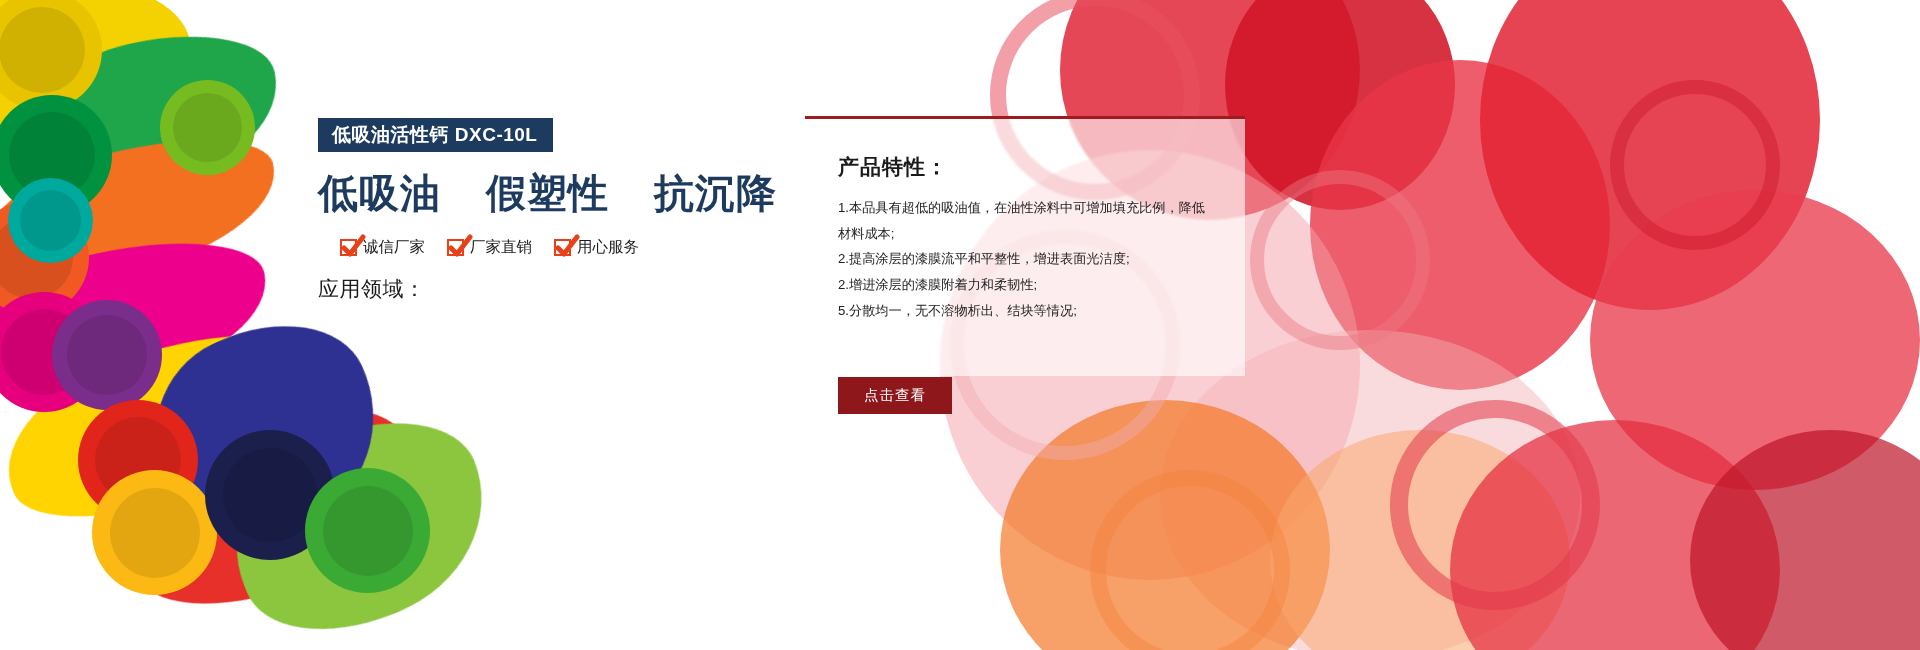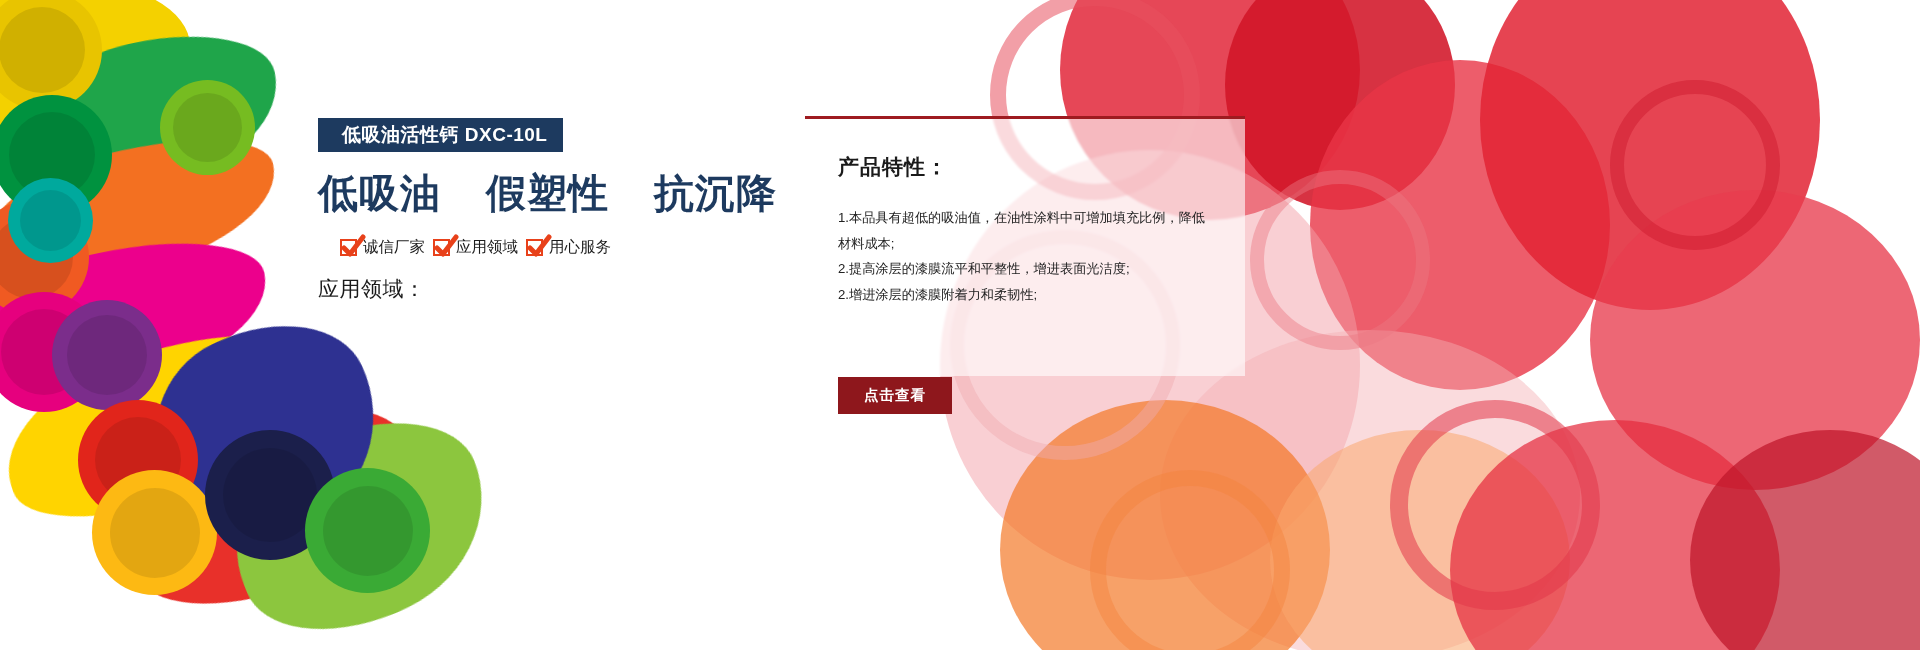--- a/index.html
+++ b/index.html
@@ -21,52 +21,52 @@
 
   
   .blob { position:absolute; border-radius:50%; filter:blur(0.5px); }
   .ring { position:absolute; border-radius:50%; border-style:solid; }
 
   
   #left-col { position:absolute; left:318px; top:118px; width:420px; }
   #title-badge{
     display:inline-block; background:#1d3a5f; color:#fff;
     font-size:19px; font-weight:bold; letter-spacing:.5px;
-    padding:7px 16px 8px 24px; line-height:1;
+    padding:7px 16px 8px 14px; line-height:1;
   }
   #sub-desc{ margin-top:22px; font-size:13.5px; color:#2b2b2b; letter-spacing:.2px; }
   #headline{
     margin-top:14px; font-size:40px; font-weight:bold; color:#1d3a5f;
     letter-spacing:1px; white-space:nowrap; font-family:"DejaVu Sans",sans-serif;
   }
   #headline span{ margin-right:30px; }
   #headline span:last-child{ margin-right:0; }
 
-  #feature-row{ margin-top:16px; margin-left:22px; display:flex; align-items:center; gap:8px; }
+  #feature-row{ margin-top:16px; margin-left:22px; display:flex; align-items:center; gap:22px; }
   .feature{ display:flex; align-items:center; gap:6px; font-size:15.5px; color:#1c1c1c; white-space:nowrap; }
   .chk{ position:relative; width:17px; height:17px; border:2px solid #e8411a; flex:0 0 auto; }
   .chk svg{ position:absolute; left:-2px; top:-7px; width:26px; height:26px; }
 
   #app-title{ margin-top:17px; font-size:21px; font-weight:normal; color:#1a1a1a; letter-spacing:.5px; }
   #app-body{ margin-top:8px; font-size:13.5px; line-height:1.85; color:#2b2b2b; width:400px; }
 
   
   #panel{
     position:absolute; left:805px; top:116px; width:440px; height:260px;
     background:rgba(255,255,255,.62);
     border-top:3px solid #9e1b20;
     backdrop-filter:blur(1px);
   }
   #panel-title{ position:absolute; left:33px; top:34px; font-size:21px; font-weight:bold; color:#1a1a1a; letter-spacing:1px; }
-  #panel-list{ position:absolute; left:33px; top:86px; width:378px; font-size:13.2px; line-height:1.95; color:#222; }
+  #panel-list{ position:absolute; left:33px; top:76px; width:378px; font-size:13.2px; line-height:1.95; color:#222; }
   #panel-list li{ list-style:none; }
   #cta{
     position:absolute; left:33px; top:258px;
     background:#8e171c; color:#fff; border:0;
-    font-size:14.5px; font-weight:bold; letter-spacing:1px;
+    font-size:14.5px; font-weight:normal; letter-spacing:1px;
     padding:9px 26px; cursor:pointer;
     font-family:"Liberation Sans",sans-serif;
   }
 </style>
 </head>
 <body>
 
 <div id="banner">
 
   <div class="art" style="left:0;top:0;width:520px;height:650px;">
@@ -133,38 +133,39 @@
           </svg>
         </span>
         <span>诚信厂家</span>
       </div>
       <div class="feature">
         <span class="chk">
           <svg viewBox="0 0 26 26" aria-hidden="true">
             <path d="M4 14 L10 20 L23 3" fill="none" stroke="#e8411a" stroke-width="5" stroke-linecap="round" stroke-linejoin="round"></path>
           </svg>
         </span>
-        <span>应用领域</span>
+        <span>厂家直销</span>
       </div>
       <div class="feature">
         <span class="chk">
           <svg viewBox="0 0 26 26" aria-hidden="true">
             <path d="M4 14 L10 20 L23 3" fill="none" stroke="#e8411a" stroke-width="5" stroke-linecap="round" stroke-linejoin="round"></path>
           </svg>
         </span>
         <span>用心服务</span>
       </div>
     </div>
 
     <div id="app-title">应用领域：</div>
   </div>
 
   <div id="panel">
     <div id="panel-title">产品特性：</div>
     <ul id="panel-list">
       <li>1.本品具有超低的吸油值，在油性涂料中可增加填充比例，降低材料成本;</li>
       <li>2.提高涂层的漆膜流平和平整性，增进表面光洁度;</li>
       <li>2.增进涂层的漆膜附着力和柔韧性;</li>
+      <li>5.分散均一，无不溶物析出、结块等情况;</li>
     </ul>
     <button id="cta">点击查看</button>
   </div>
 
 </div>
 
 </body></html>

